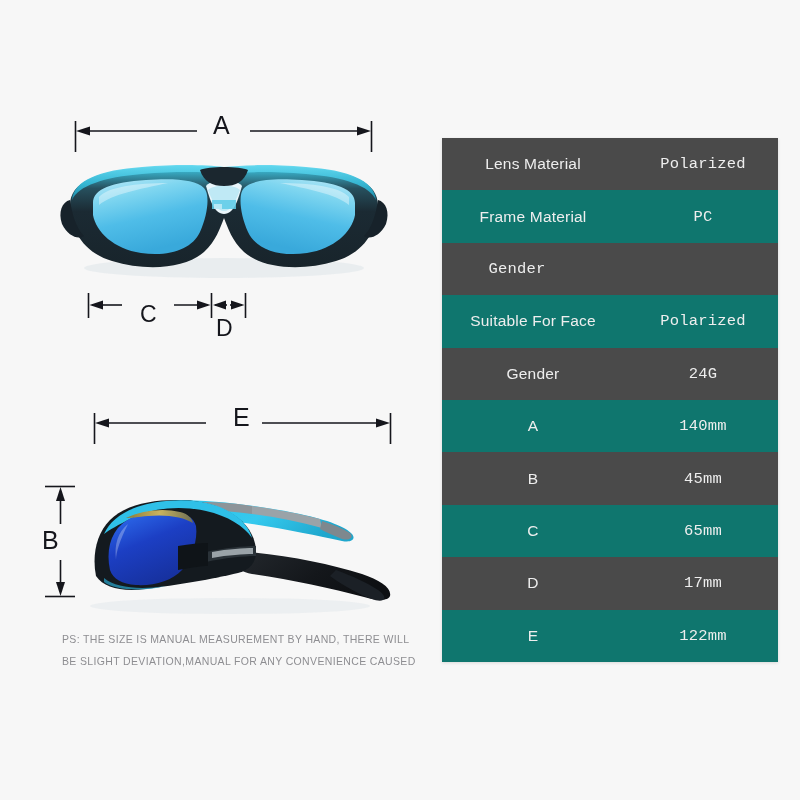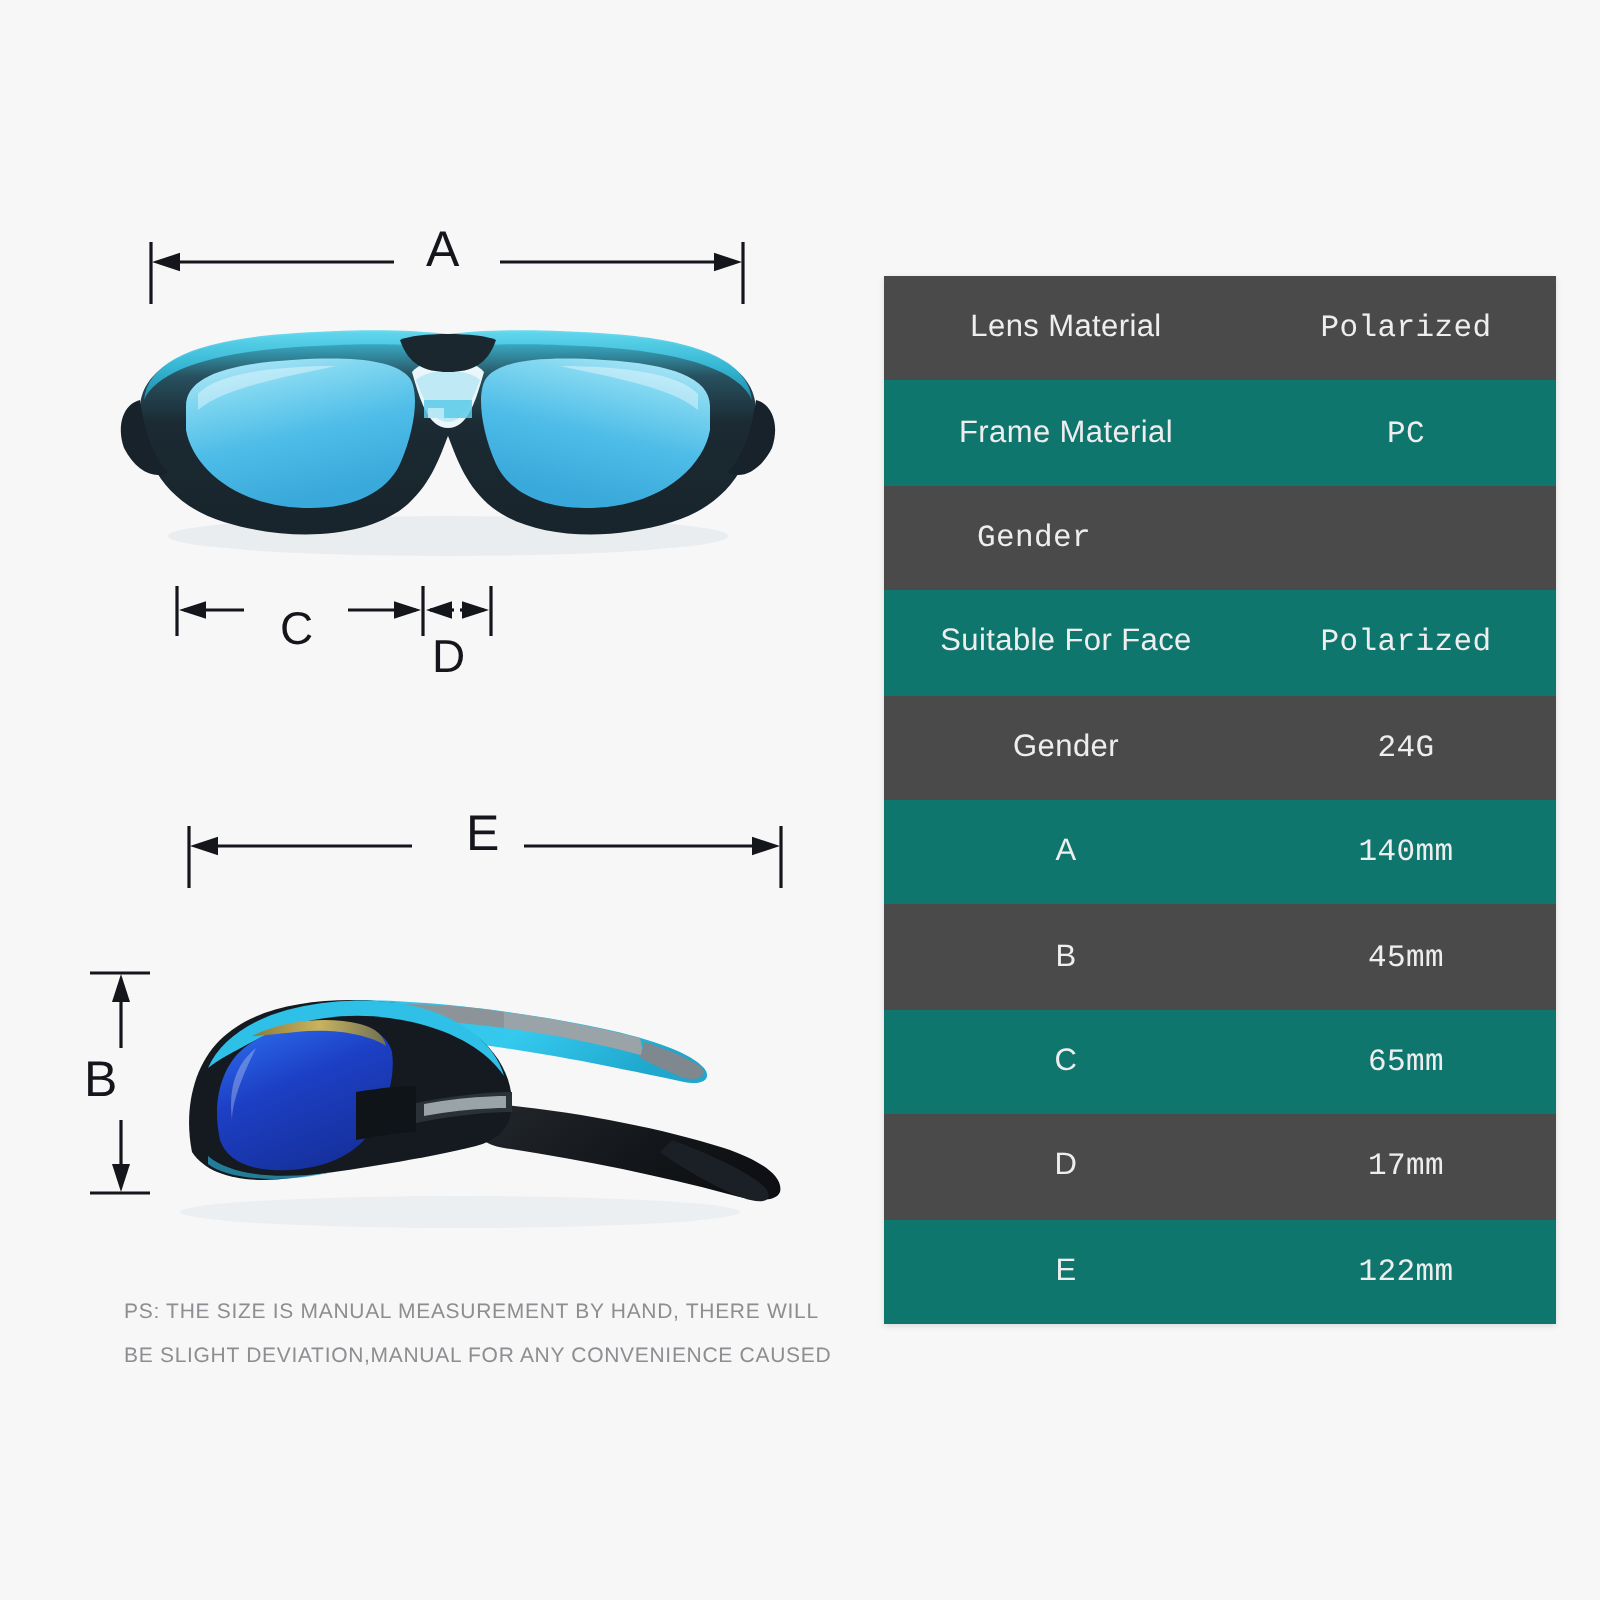--- a/index.html
+++ b/index.html
@@ -46,21 +46,21 @@
   #label-A { left: 213px; top: 113px; }
   #label-C { left: 140px; top: 303px; font-size: 23px; }
   #label-D { left: 216px; top: 317px; font-size: 23px; }
   #label-E { left: 233px; top: 405px; }
   #label-B { left: 42px;  top: 528px; }
 
   
   .disclaimer {
     position: absolute;
     left: 62px;
-    top: 645px;
+    top: 628px;
     width: 340px;
     font-family: "Liberation Sans", sans-serif;
     font-size: 10.5px;
     line-height: 22px;
     color: #8e8e92;
     letter-spacing: 0.35px;
     white-space: nowrap;
   }
   .disclaimer .dline { display: block; }
 

